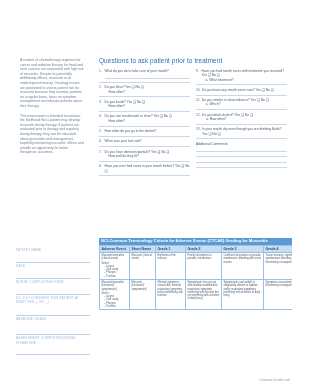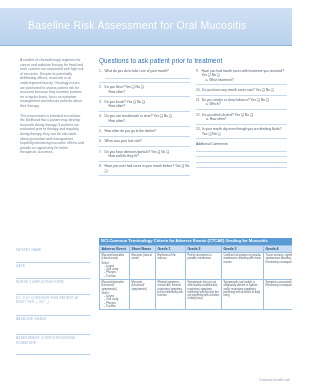--- a/index.html
+++ b/index.html
@@ -136,24 +136,20 @@
     background:#ffffff;
   }
 </style>
 </head>
 <body>
 
 <div class="page">
 
   <div class="topdots"></div>
 
-  <div class="header">
-    <div class="header-dots"></div>
-    <div class="header-title">Baseline Risk Assessment for Oral Mucositis</div>
-  </div>
 
   <div class="botdots"></div>
   <div class="sidebar-dots"></div>
 
   <div class="sidebar">
     <div class="intro">
       <p>A number of chemotherapy regimens for cancer and radiation therapy for head and neck cancers are associated with high risk of mucositis. Despite its potentially debilitating effects, mucositis is an underreported toxicity. Oncology nurses are positioned to assess patient risk for mucositis because they examine patients on a regular basis, focus on symptom management and educate patients about their therapy.</p>
       <p>This assessment is intended to evaluate the likelihood that a patient may develop mucositis during therapy. If patients are evaluated prior to therapy and regularly during therapy, they can be educated about prevention and management, hopefully minimizing mucositis' effects and provide an opportunity for better therapeutic outcomes.</p>
     </div>
   </div>

